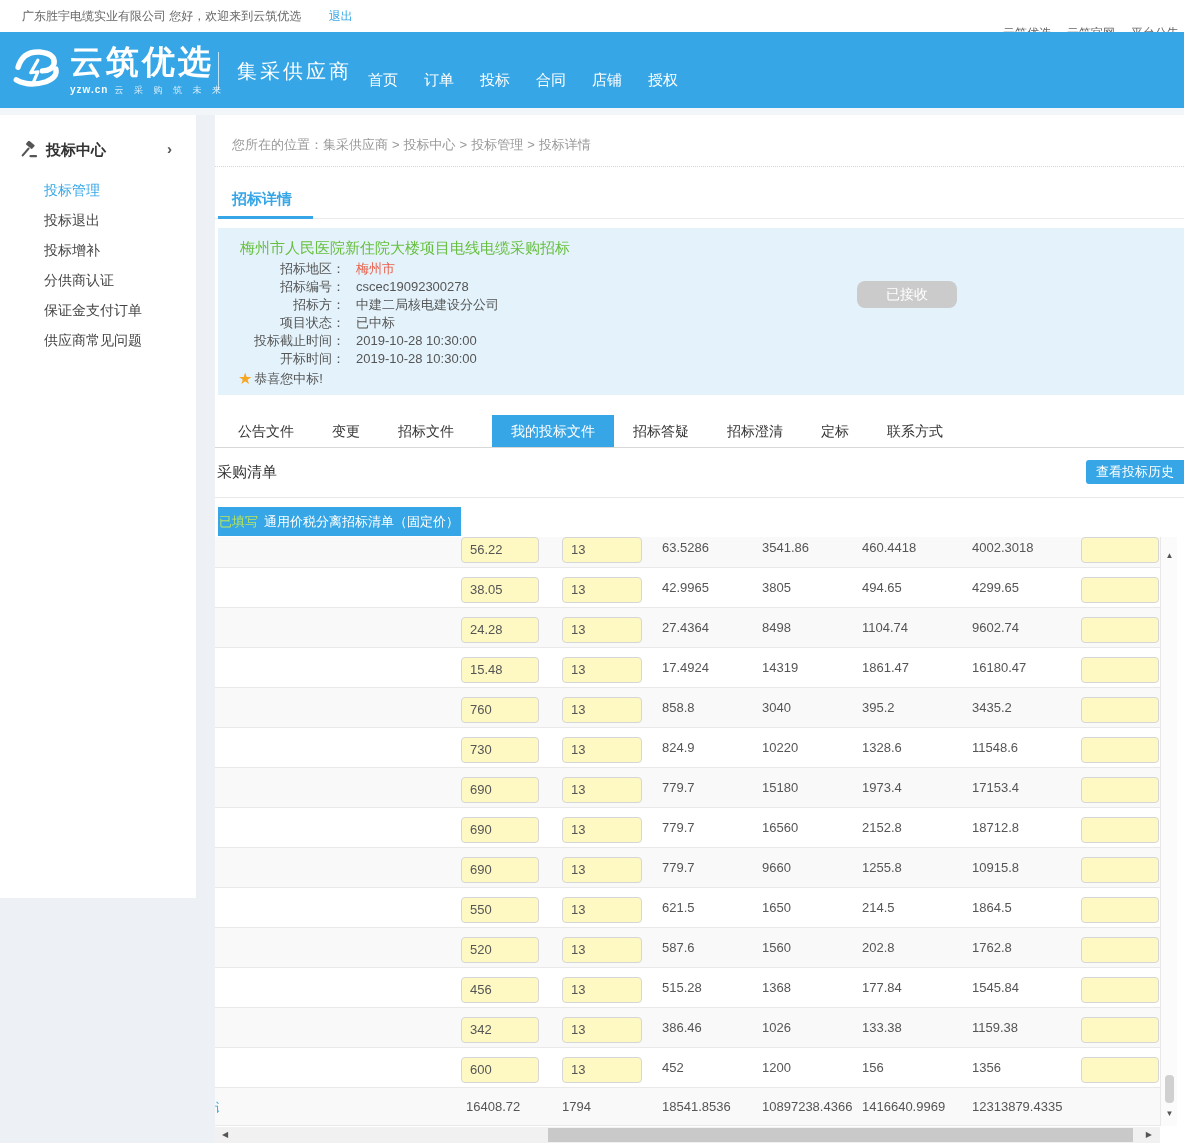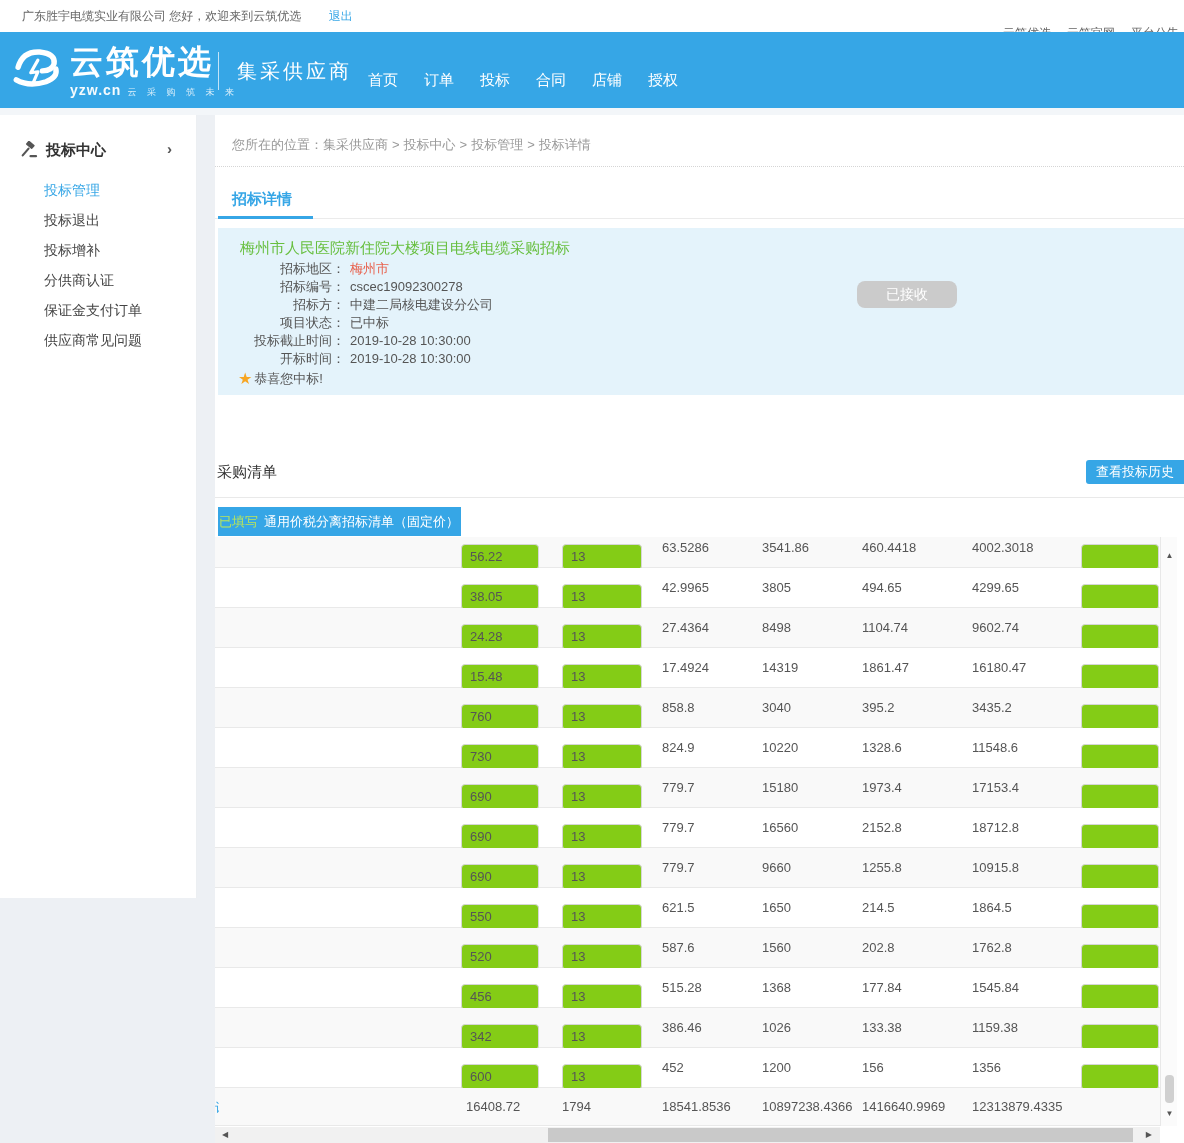--- a/index.html
+++ b/index.html
@@ -12,21 +12,21 @@
   .logout-link { color:#36a6e6; text-decoration:none; margin-left:24px; cursor:pointer; }
   .topbar-links { position:absolute; left:1003px; top:16px; width:181px; height:32px; line-height:32px; white-space:nowrap; overflow:hidden; }
   .top-link { font-size:12px; color:#666; text-decoration:none; margin-right:16px; cursor:pointer; }
 
   
   .header { position:absolute; top:32px; left:0; width:1184px; height:76px; background:#36a6e6; color:#fff; }
   .logo-mark { position:absolute; left:10px; top:11px; width:54px; height:54px; }
   .brand-col { position:absolute; left:70px; top:12px; }
   .brand-name { font-size:33px; font-weight:bold; letter-spacing:3px; line-height:36px; }
   .brand-sub { font-size:12px; margin-top:2px; opacity:.95; }
-  .brand-sub b { font-size:14px; letter-spacing:1px; }
+  .brand-sub b { font-size:10px; letter-spacing:1px; }
   .brand-tagline { font-size:9px; letter-spacing:4px; opacity:.85; margin-left:6px; }
   .header-divider { position:absolute; left:218px; top:20px; width:1px; height:38px; background:rgba(255,255,255,.7); }
   .portal-name { position:absolute; left:237px; top:26px; font-size:20px; letter-spacing:3px; }
   .main-nav { position:absolute; left:368px; top:0; height:96px; display:flex; align-items:center;font-family:Liberation Mono, monospace; }
   .nav-item { color:#fff; text-decoration:none; font-size:15px; margin-right:26px; cursor:pointer; }
   .substrip { position:absolute; top:108px; left:0; width:1184px; height:7px; background:#f3f6f9; }
 
   
   .sidebar { position:absolute; top:115px; left:0; width:197px; height:783px; background:#fff; border-right:1px solid #eceff2; }
   .sidebar-head { position:relative; height:34px; margin-top:18px; padding-left:20px; display:flex; align-items:center; }
@@ -45,21 +45,21 @@
 
   .detail-tabbar { position:relative; height:52px; border-bottom:1px solid #ebebeb; }
   .detail-tab { position:absolute; left:17px; top:23px; font-size:15px; font-weight:bold; color:#36a6e6; cursor:pointer; }
   .detail-tab-underline { position:absolute; left:3px; bottom:-1px; width:95px; height:3px; background:#36a6e6; }
 
   .info-box { position:absolute; top:113px; left:3px; width:966px; height:167px; background:#e4f3fb;text-decoration:underline; }
   .info-title { position:absolute; left:22px; top:11px; font-size:15px; color:#67bf3f; }
   .project-fields { position:absolute; left:0; top:32px; }
   .pf-row { height:18px; line-height:18px; font-size:13px; color:#555; }
   .pf-label { display:inline-block; width:127px; text-align:right; color:#555; }
-  .pf-value { margin-left:5px; color:#555; }
+  .pf-value { margin-left:11px; color:#555; }
   .pf-value.hl { color:#e8604c; }
   .received-btn { position:absolute; left:639px; top:53px; width:100px; height:27px; background:#cbcbcb; border:none; border-radius:8px; color:#fff; font-size:14px; cursor:pointer; }
   .congrats { position:absolute; left:20px; top:141px; font-size:13px; color:#555; }
   .star-icon { color:#f7a623; font-size:16px; vertical-align:-1px; margin-right:2px; }
 
   .detail-tabs { position:absolute; top:300px; left:0; width:969px; height:33px; border-bottom:1px solid #d8d8d8; display:flex; align-items:stretch; }
   .tab { line-height:33px; font-size:14px; color:#333; margin-right:38px; cursor:pointer; white-space:nowrap; }
   .tab:first-child { margin-left:23px; }
   .tab.active { background:#36a6e6; color:#fff; padding:0 19px; margin-right:19px; }
 
@@ -68,21 +68,21 @@
   .section-sep { position:absolute; top:382px; left:0; width:969px; border-top:1px solid #e9e9e9; }
 
   .list-tab { position:absolute; top:392px; left:3px; width:243px; height:29px; background:#36a6e6; line-height:29px; padding-left:1px; font-size:13px; color:#fff; cursor:pointer; white-space:nowrap; }
   .list-tab .badge { color:#b8e45b; margin-right:6px; }
 
   
   .bid-table { position:absolute; top:422px; left:0; width:945px; height:589px; overflow:hidden; background:#fff; }
   .trow { position:relative; height:40px; border-bottom:1px solid #e9e9e9; background:#fff; }
   .trow.gray { background:#f9f9f9; }
   .trow.clip { margin-top:-9px; }
-  .cell-inp { position:absolute; top:16px; height:26px; line-height:24px; background:#84cc16; border:1px solid #d6d6d6; border-radius:4px; font-size:13px; color:#555; padding:0 8px; overflow:hidden; }
+  .cell-inp { position:absolute; top:9px; height:26px; line-height:24px; background:#fef9c3; border:1px solid #d6d6d6; border-radius:4px; font-size:13px; color:#555; padding:0 8px; overflow:hidden; }
   .ci1 { left:246px; width:78px; }
   .ci2 { left:347px; width:80px; }
   .ci7 { left:866px; width:78px; }
   .ctext { position:absolute; top:12px; font-size:13px; color:#555; }
   .ct3 { left:447px; } .ct4 { left:547px; } .ct5 { left:647px; } .ct6 { left:757px; }
   .totals-row { position:relative; height:38px; background:#fafafa; }
   .totals-row .ctext { top:11px; }
   .tt1 { left:251px; } .tt2 { left:347px; }
   .totals-frag { position:absolute; left:0; top:11px; width:4px; overflow:hidden; font-size:13px; color:#36a6e6; white-space:nowrap; }
 
@@ -174,20 +174,30 @@
           <div class="pf-row"><span class="pf-label">项目状态：</span><span class="pf-value">已中标</span></div>
           <div class="pf-row"><span class="pf-label">投标截止时间：</span><span class="pf-value">2019-10-28 10:30:00</span></div>
           <div class="pf-row"><span class="pf-label">开标时间：</span><span class="pf-value">2019-10-28 10:30:00</span></div>
         </div>
       <button class="received-btn">已接收</button>
       <div class="congrats">
         <span class="star-icon">★</span><span>恭喜您中标!</span>
       </div>
     </div>
 
+    <div class="detail-tabs">
+        <div class="tab">公告文件</div>
+        <div class="tab">变更</div>
+        <div class="tab">招标文件</div>
+        <div class="tab active">我的投标文件</div>
+        <div class="tab">招标答疑</div>
+        <div class="tab">招标澄清</div>
+        <div class="tab">定标</div>
+        <div class="tab">联系方式</div>
+      </div>
 
     <div class="section-title">采购清单</div>
     <button class="history-btn">查看投标历史</button>
     <div class="section-sep"></div>
 
     <div class="list-tab">
       <span class="badge">已填写</span><span>通用价税分离招标清单（固定价）</span>
     </div>
 
     <div class="bid-table">

